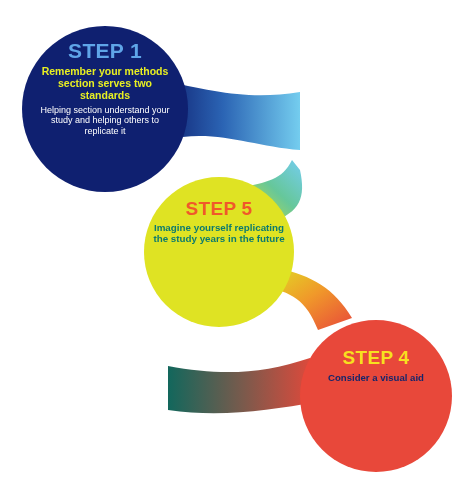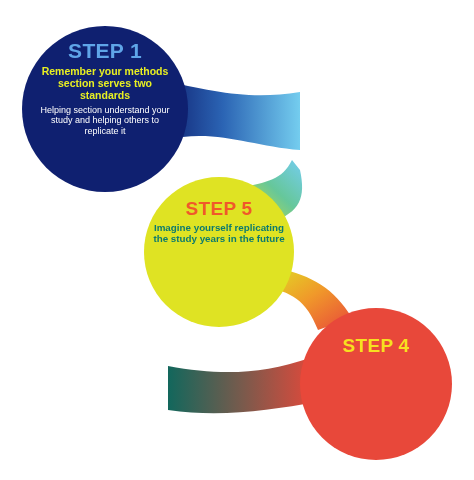--- a/index.html
+++ b/index.html
@@ -84,21 +84,21 @@
     background: #dfe323;
     padding: 22px 9px 0 9px;
   }
   #step-3 .step-title { font-size: 19px; color: #f0582a; margin-bottom: 3px; }
   #step-3 .step-subtitle { font-size: 9.8px; color: #0c7a6e; margin-bottom: 3px; }
   #step-3 .step-body { font-size: 8.6px; color: #243028; }
 
   
   #step-4 {
     left: 300px;
-    top: 308px;
+    top: 320px;
     width: 152px;
     height: 152px;
     background: #e8483a;
     padding: 28px 11px 0 11px;
   }
   #step-4 .step-title { font-size: 19px; color: #f7e020; margin-bottom: 4px; }
   #step-4 .step-subtitle { font-size: 9.6px; color: #16256b; margin-bottom: 3px; }
   #step-4 .step-body { font-size: 8.4px; color: #ffffff; }
 
   
@@ -159,16 +159,17 @@
   </div>
 
 
   <div class="step-node" id="step-3">
     <p class="step-title">STEP 5</p>
     <p class="step-subtitle">Imagine yourself replicating the study years in the future</p>
   </div>
 
   <div class="step-node" id="step-4">
     <p class="step-title">STEP 4</p>
+    <p class="step-subtitle">Consider a visual aid</p>
   </div>
 
 
 </div>
 
 </body></html>

